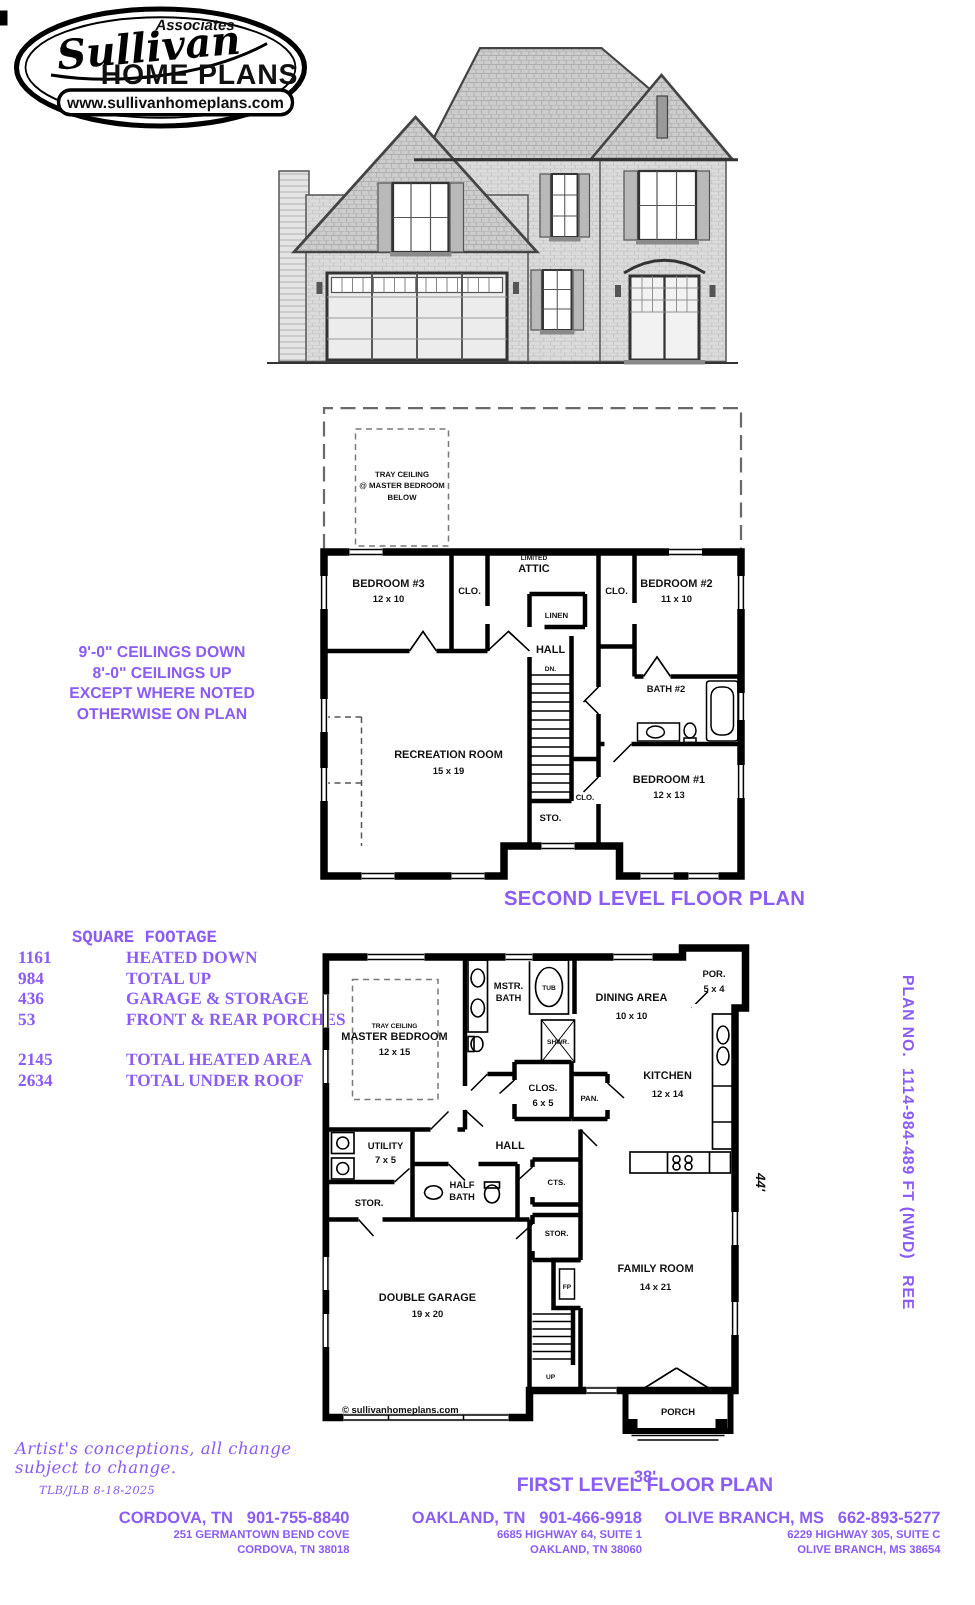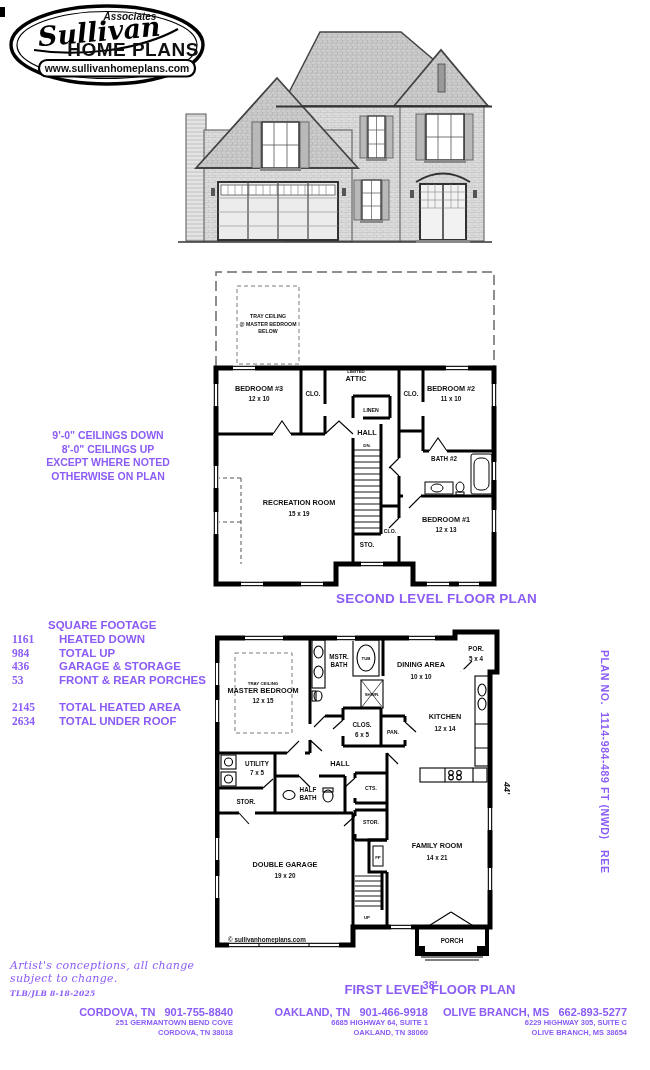--- a/index.html
+++ b/index.html
@@ -4,33 +4,33 @@
 <style>
   html,body{margin:0;padding:0;background:#888;}
   .sheet{position:relative;width:650px;height:1070px;background:#ffffff;overflow:hidden;
          font-family:"Liberation Sans",sans-serif;color:#8b5cf6;}
   .abs{position:absolute;}
   svg text{font-family:"Liberation Sans",sans-serif;}
   .pt{font-weight:bold;fill:#101010;text-anchor:middle;}
   .s4{font-size:4.4px;} .s5{font-size:5.2px;} .s6{font-size:6.3px;} .s7{font-size:7.3px;} .s9{font-size:9px;}
   .ceil{left:18px;top:429px;width:180px;text-align:center;font-weight:bold;font-size:10.5px;line-height:13.5px;}
   .sqft{left:12px;top:619px;width:205px;font-weight:bold;font-size:11.5px;line-height:13.8px;}
-  .sqft .title{padding-left:36px;}
+  .sqft .title{padding-left:36px;font-family:Liberation Mono, monospace;}
   .sqft .row{display:flex;}
   .sqft .val{width:46px;text-align:left;flex:none;font-family:Liberation Serif, serif;}
-  .sqft .lab{margin-left:1px;white-space:nowrap;}
+  .sqft .lab{margin-left:26px;white-space:nowrap;font-family:Liberation Serif, serif;}
   .sqft .gap{height:13px;}
   .title2{left:336px;top:591px;font-weight:bold;font-size:13.5px;letter-spacing:.2px;}
   .title1{left:330px;top:961px;width:200px;text-align:center;font-weight:bold;font-size:13px;margin-top:21px;}
   .dim38{left:330px;top:979px;width:200px;text-align:center;font-weight:bold;font-size:11px;}
   .planno{left:599px;top:650px;height:300px;writing-mode:vertical-rl;font-weight:bold;
           font-size:10.5px;letter-spacing:.6px;white-space:pre;}
   .artist{left:10px;top:960px;font-family:"DejaVu Serif",serif;font-style:italic;
           font-size:11px;line-height:12.5px;letter-spacing:.3px;}
-  .rev{font-size:7.5px;margin-top:3px;font-weight:bold;}
+  .rev{font-size:7.5px;margin-top:3px;font-weight:normal;margin-left:16px;}
   .office{top:1006px;text-align:right;}
   .office .name{font-size:11px;font-weight:bold;white-space:pre;}
   .office .addr{font-size:7.5px;font-weight:bold;line-height:9.6px;}
   .cornermark{left:0;top:7px;width:5px;height:10px;background:#000;}
 </style>
 </head>
 <body>
 
 <div class="sheet">
 

